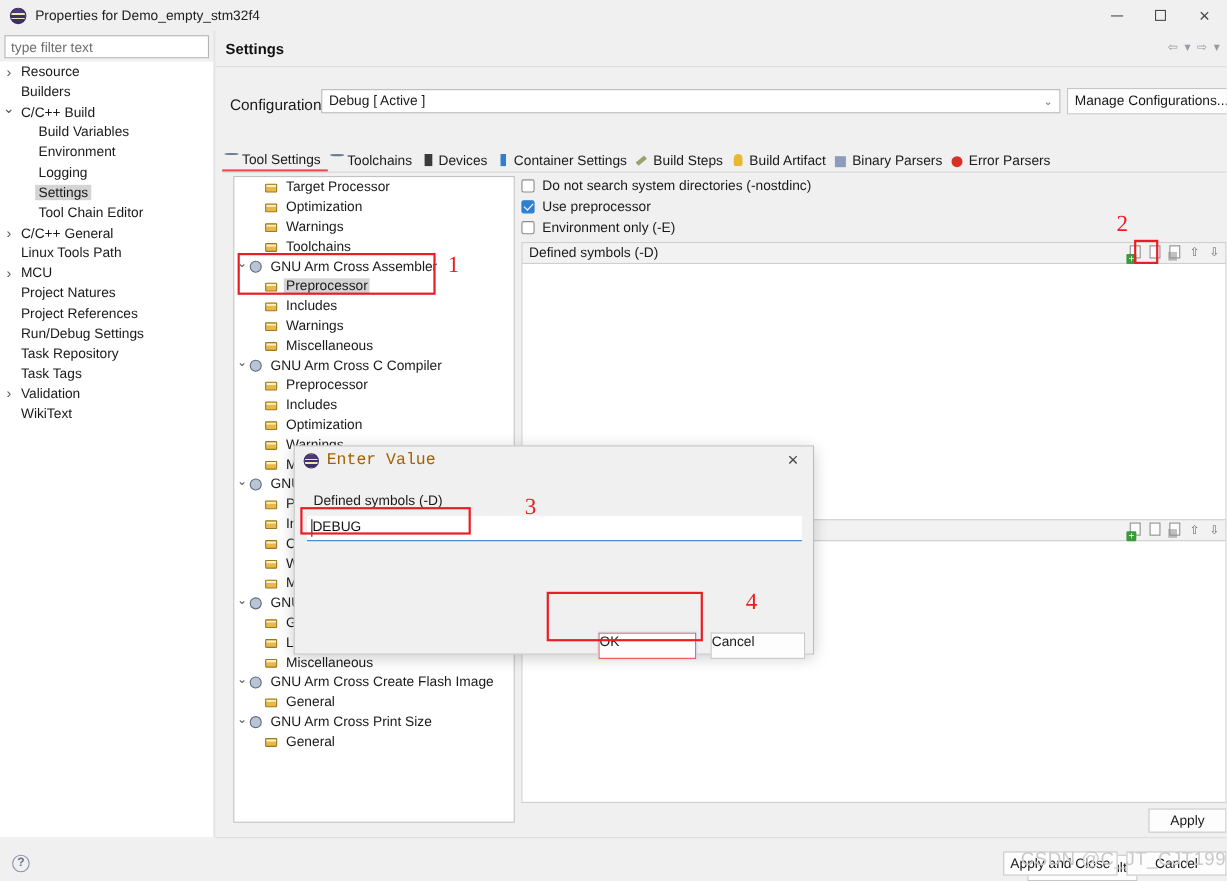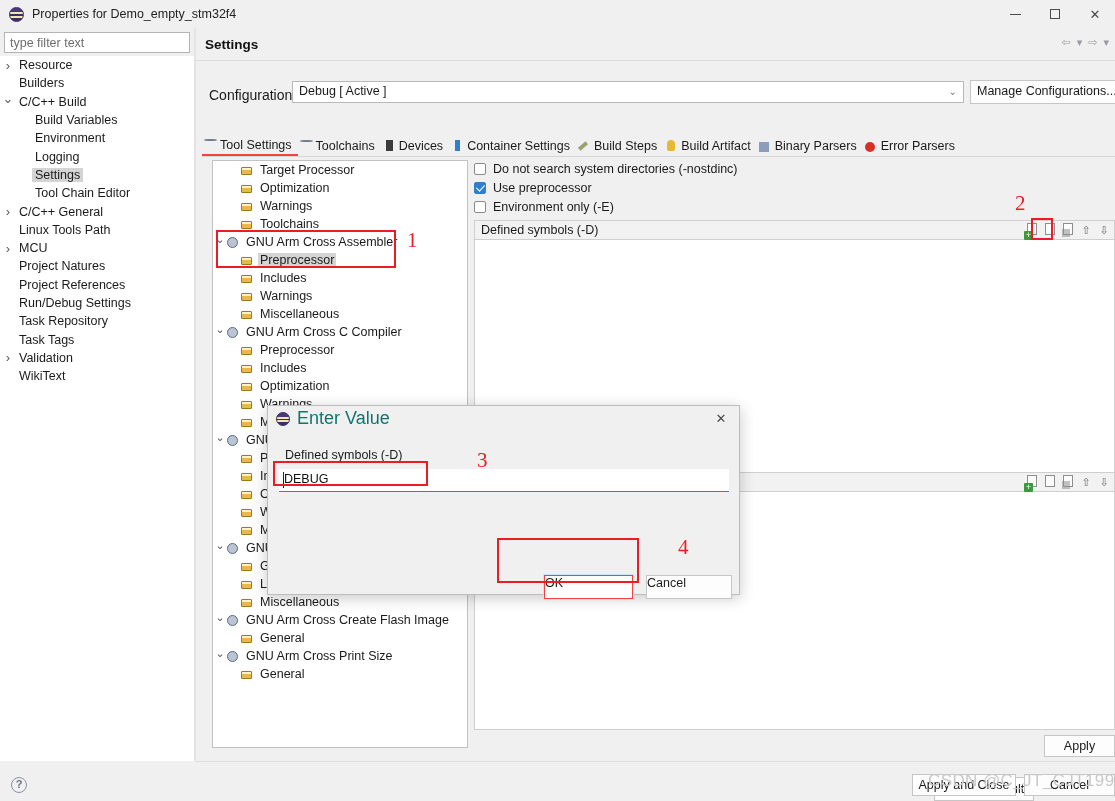--- a/index.html
+++ b/index.html
@@ -174,21 +174,21 @@
     position:absolute; left:267px; top:405px; width:473px; height:190px;
     background:#f0f0f0; border:1px solid #bdbdbd;
     box-shadow:0 3px 14px rgba(0,0,0,.22);
   }
   .dlg-tb { height:25px; display:flex; align-items:center; position:relative; background:#f0f0f0; }
   .dlg-ico {
     width:14px; height:14px; margin-left:8px; margin-right:7px; border-radius:50%;
     background:linear-gradient(180deg,#4b3a7a 0%,#4b3a7a 32%,#f0e7b8 32%,#f0e7b8 46%,#3c2e66 46%,#3c2e66 62%,#f0e7b8 62%,#f0e7b8 74%,#3c2e66 74%);
     border:1px solid #3b2d60;
   }
-  .dlg-title { font-size:18px; color:#0f766e; }
+  .dlg-title { font-size:15px; color:#a16207;font-family:Liberation Mono, monospace; }
   .dlg-close {
     position:absolute; right:0; top:0; width:36px; height:25px;
     display:flex; align-items:center; justify-content:center; color:#4a4a4a; font-size:13px;
   }
   .dlg-body { position:absolute; left:0; top:25px; width:471px; height:163px; background:#f0f0f0; }
   .dlg-label { position:absolute; left:17px; top:17px; font-size:12.5px; }
   .dlg-input {
     position:absolute; left:11px; top:38px; width:450px; height:23px;
     background:#fff; border:none; border-bottom:1.6px solid #2f7fd0;
     font-size:12.5px; padding-left:5px; line-height:21px; color:#111;

